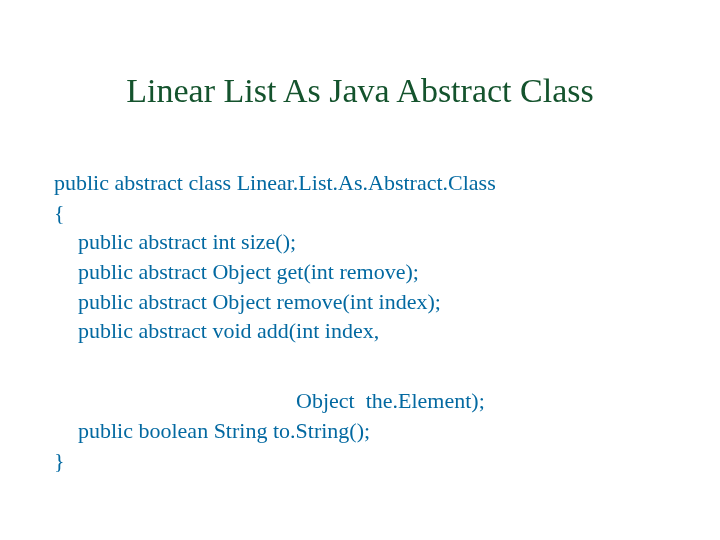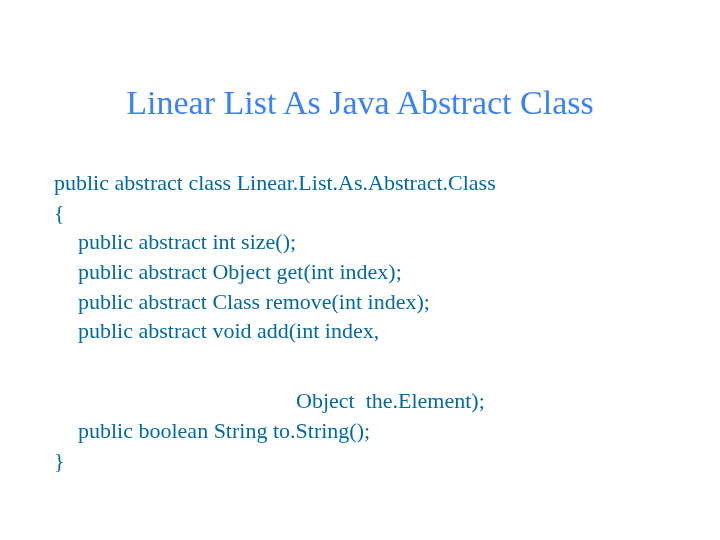--- a/index.html
+++ b/index.html
@@ -17,23 +17,22 @@
     height: 540px;
     box-sizing: border-box;
   }
   .title {
     position: absolute;
     top: 72px;
     left: 0;
     width: 720px;
     text-align: center;
     font-size: 34px;
-    color: #3b82f6;
+    color: #14532d;
     font-weight: normal;
-    margin-top: 12px;
   }
   .body {
     position: absolute;
     top: 168px;
     left: 54px;
     width: 620px;
     font-size: 22px;
     line-height: 1.35;
     color: #0369a1;
   }
@@ -46,20 +45,20 @@
 </head>
 <body>
 
 <div class="slide">
   <div class="title">Linear List As Java Abstract Class</div>
 
   <div class="body">
     <div class="line">public abstract class Linear.List.As.Abstract.Class</div>
     <div class="line">{</div>
     <div class="line indent1">public abstract int size();</div>
-    <div class="line indent1">public abstract Object get(int index);</div>
-    <div class="line indent1">public abstract Class remove(int index);</div>
+    <div class="line indent1">public abstract Object get(int remove);</div>
+    <div class="line indent1">public abstract Object remove(int index);</div>
     <div class="line indent1">public abstract void add(int index,</div>
     <div class="line indent-deep">Object  the.Element);</div>
     <div class="line indent1">public boolean String to.String();</div>
     <div class="line">}</div>
   </div>
 </div>
 
 </body></html>

